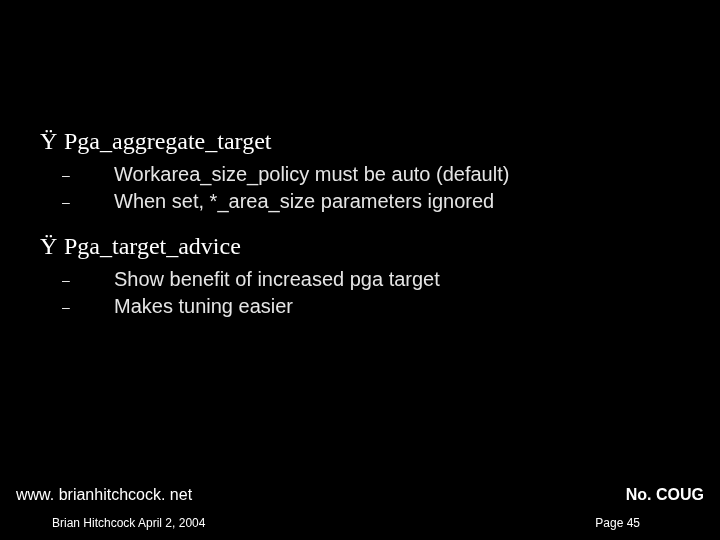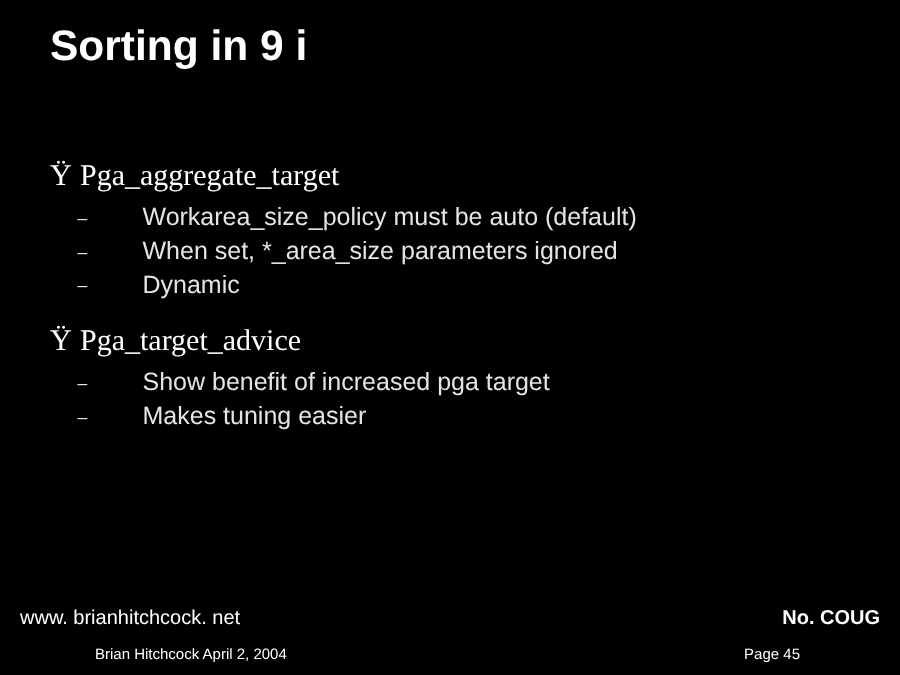--- a/index.html
+++ b/index.html
@@ -69,53 +69,49 @@
   .footer-org {
     position: absolute;
     right: 16px;
     bottom: 36px;
     font-size: 16px;
     color: #fff;
     font-weight: bold;
   }
   .footer-author {
     position: absolute;
-    left: 76px;
+    left: 52px;
     bottom: 10px;
     font-size: 12px;
     color: #fff;
   }
   .footer-page {
     position: absolute;
     right: 80px;
     bottom: 10px;
     font-size: 12px;
     color: #ffffff;
   }
 </style>
 </head>
 <body>
 
 <div class="slide">
 
-  <div class="title">Sorting in 9 i</div>
 
   <div class="content">
 
     <div class="lvl1">
       <span class="bul">Ÿ</span><span>Pga_aggregate_target</span>
     </div>
     <div class="lvl2">
       <span class="bul">–</span><span>Workarea_size_policy must be auto (default)</span>
     </div>
     <div class="lvl2">
       <span class="bul">–</span><span>When set, *_area_size parameters ignored</span>
-    </div>
-    <div class="lvl2">
-      <span class="bul">–</span><span>Dynamic</span>
     </div>
 
     <div class="lvl1">
       <span class="bul">Ÿ</span><span>Pga_target_advice</span>
     </div>
     <div class="lvl2">
       <span class="bul">–</span><span>Show benefit of increased pga target</span>
     </div>
     <div class="lvl2">
       <span class="bul">–</span><span>Makes tuning easier</span>

